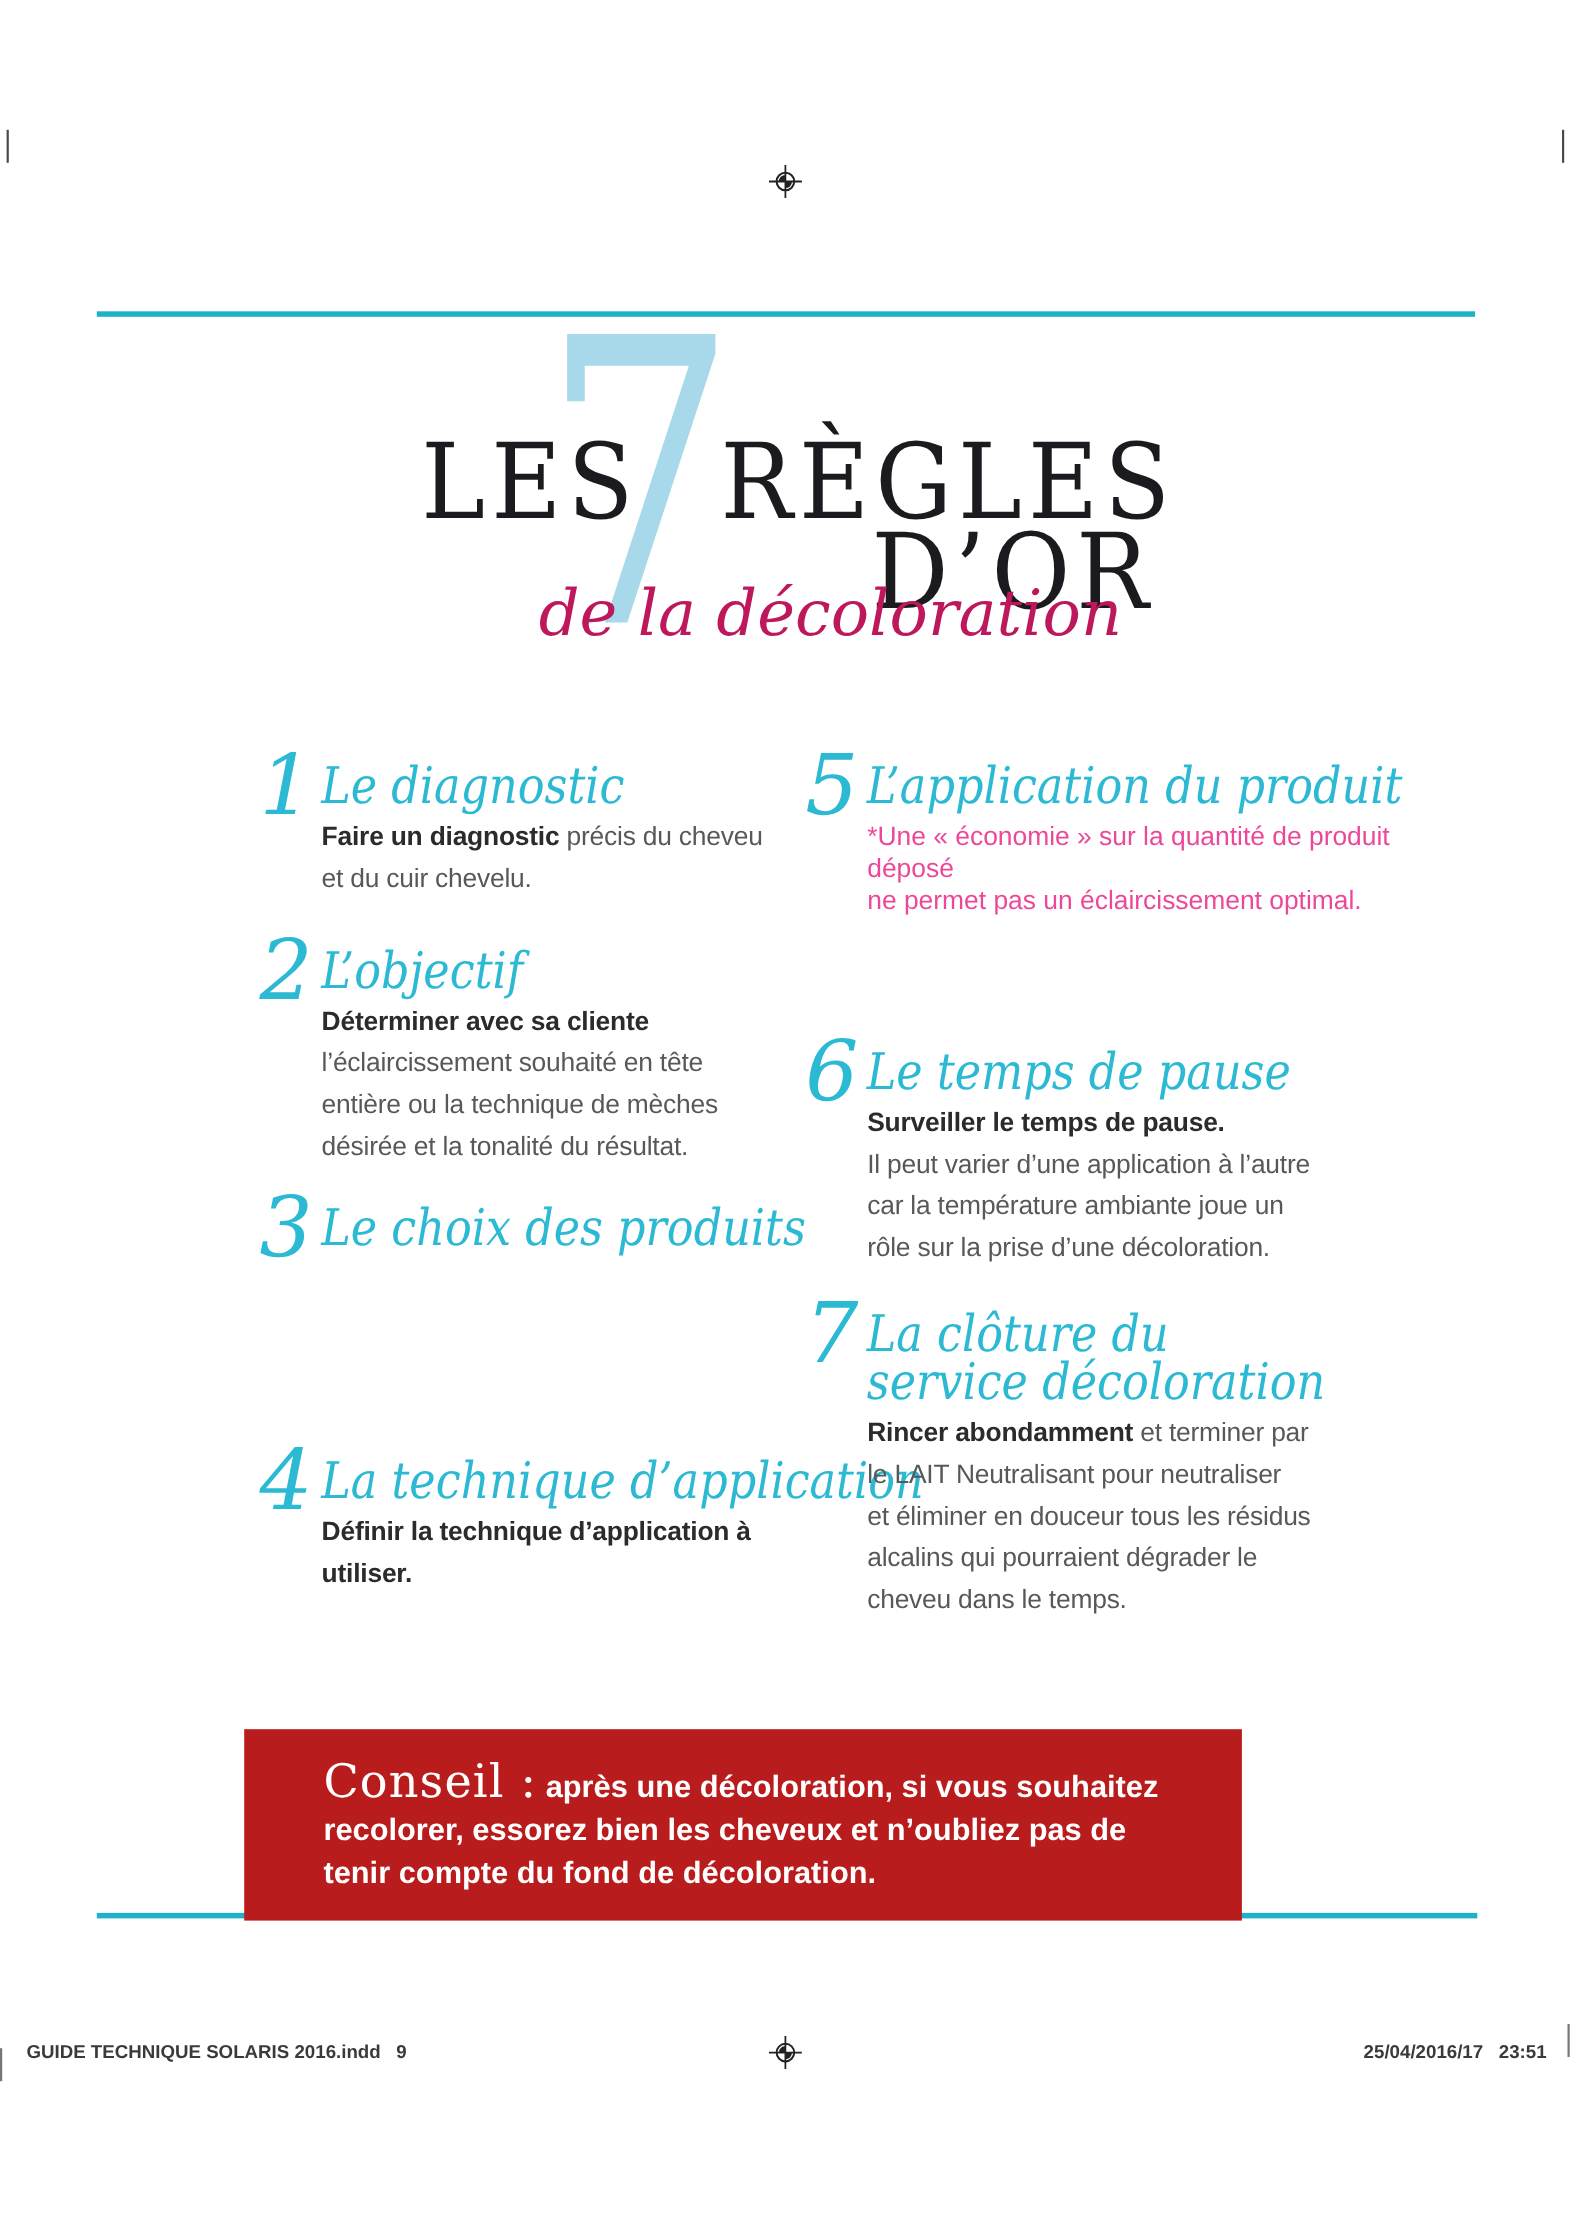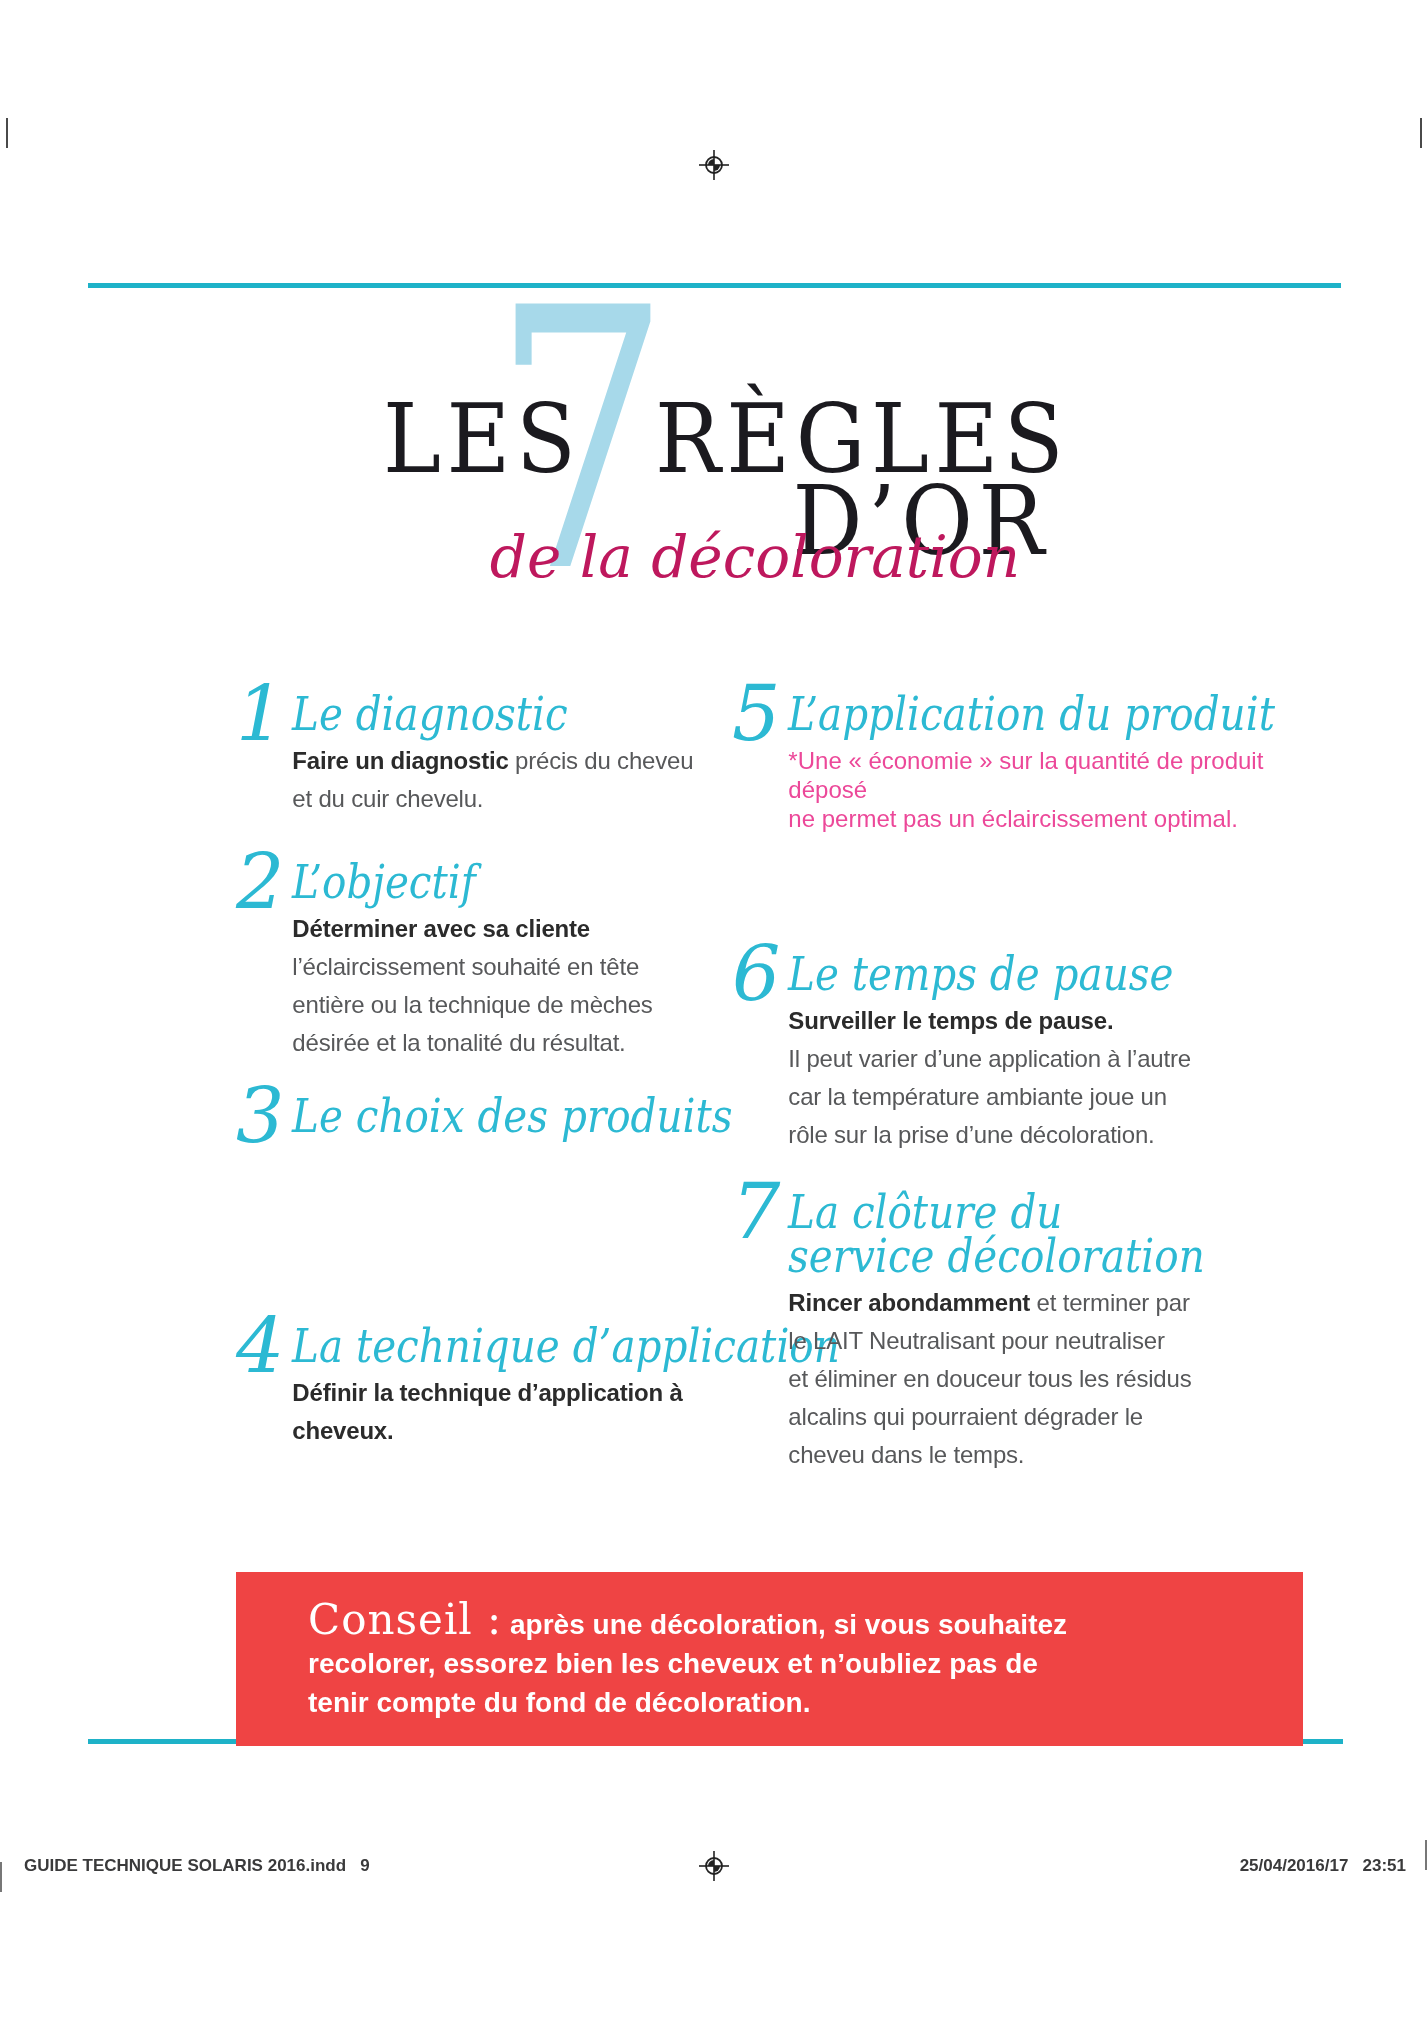--- a/index.html
+++ b/index.html
@@ -49,22 +49,22 @@
                  white-space:pre-line;}
   .r1{left:226px;top:676px;width:540px;}
   .r2{left:226px;top:844px;width:540px;}
   .r3{left:226px;top:1078px;width:540px;}
   .r4{left:226px;top:1308px;width:540px;}
   .r5{left:722px;top:676px;width:586px;}
   .r6{left:722px;top:936px;width:586px;}
   .r7{left:722px;top:1174px;width:586px;}
 
   
-  .conseil{position:absolute;left:236px;top:1572px;width:1067px;height:174px;
-           box-sizing:border-box;background:#ef4444;color:#ffffff;
+  .conseil{position:absolute;left:222px;top:1572px;width:907px;height:174px;
+           box-sizing:border-box;background:#b91c1c;color:#ffffff;
            padding:28px 20px 0 72px;z-index:2;}
   .conseil p{margin:0;font-size:28px;font-weight:700;line-height:39px;white-space:pre-line;}
   .conseil-label{font-family:"DejaVu Serif",serif;font-weight:400;font-size:42px;
                  letter-spacing:1px;}
 
   
   .footer{position:absolute;top:1856px;font-size:17px;color:#3a3a3b;white-space:pre;font-weight:bold;}
   .f-left{left:24px;}
   .f-right{right:22px;}
 </style>
@@ -127,21 +127,21 @@
     <div class="rule-content">
       <div class="rule-heading">Le choix des produits</div>
     </div>
   </div>
 
   <div class="rule r4">
     <div class="rule-num">4</div>
     <div class="rule-content">
       <div class="rule-heading">La technique d’application</div>
       <p class="rule-body"><b>Définir la technique d’application à
-cheveux.</b><span></span></p>
+utiliser.</b><span></span></p>
     </div>
   </div>
 
   <div class="rule r5">
     <div class="rule-num">5</div>
     <div class="rule-content">
       <div class="rule-heading">L’application du produit</div>
       <p class="rule-footnote">*Une « économie » sur la quantité de produit déposé
 ne permet pas un éclaircissement optimal.</p>
     </div>

